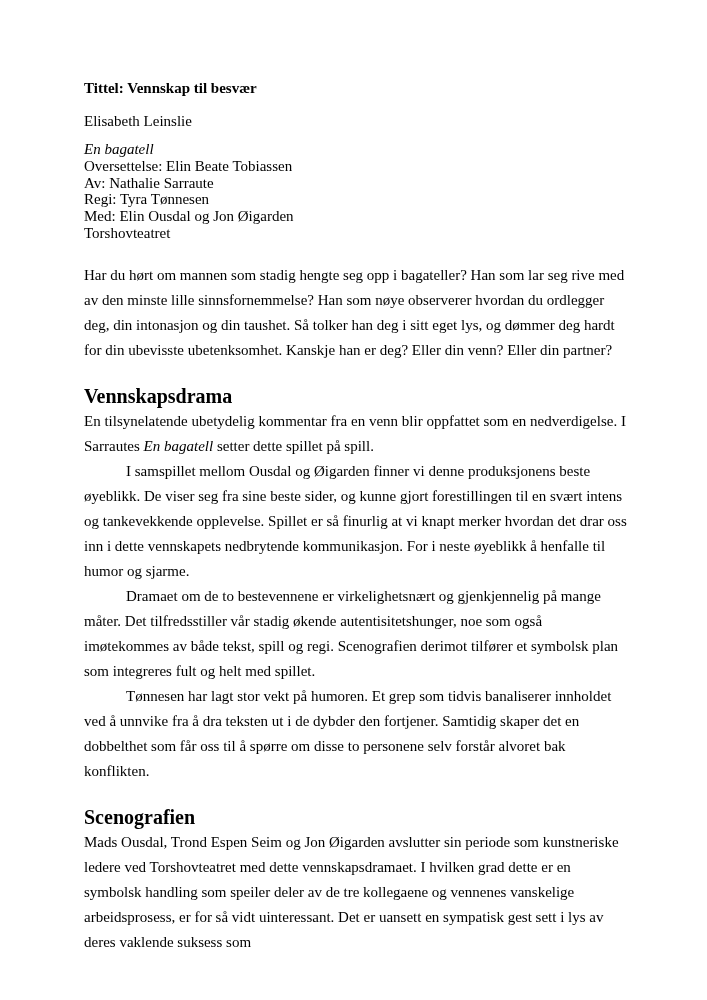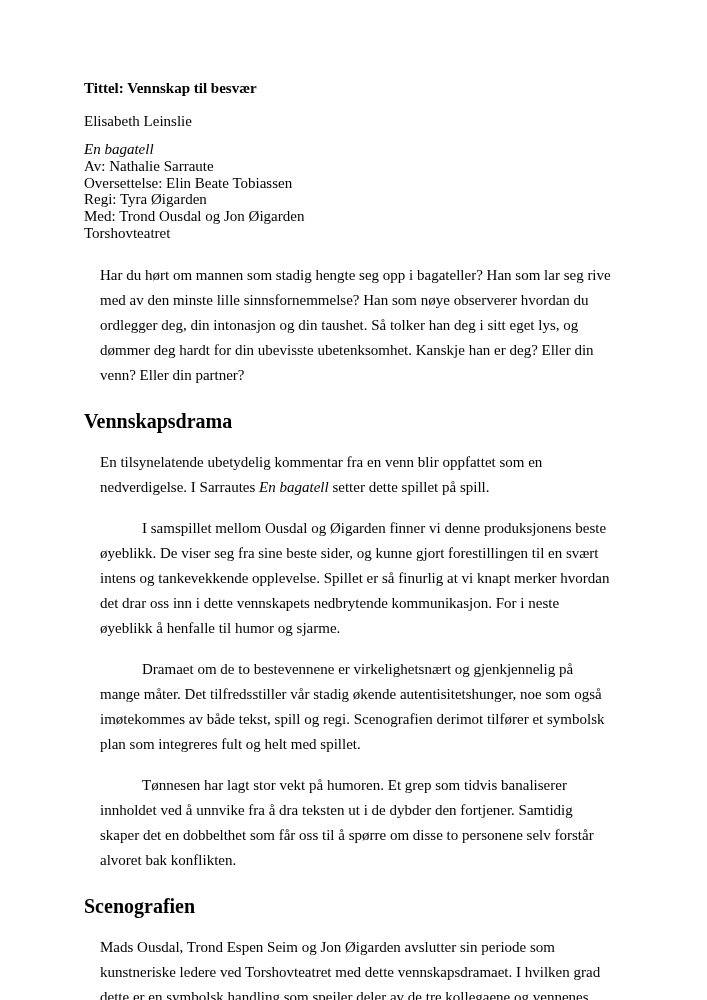--- a/index.html
+++ b/index.html
@@ -26,21 +26,21 @@
   }
   .credits {
     font-size: 15px;
     line-height: 16.8px;
     margin: 0 0 21px 0;
   }
   .credits .work-title { font-style: italic; }
   p.body {
     font-size: 15px;
     line-height: 25px;
-    margin: 16px;
+    margin: 0;
     text-align: left;
   }
   p.body.indent { text-indent: 42px; }
   .section-heading {
     font-size: 20px;
     font-weight: bold;
     line-height: 25px;
     margin: 21px 0 0 0;
   }
   em.work-title-inline { font-style: italic; }
@@ -49,24 +49,24 @@
 <body>
 
 <div class="page">
 
   <h1 class="doc-title">Tittel: Vennskap til besvær</h1>
 
   <p class="author">Elisabeth Leinslie</p>
 
   <div class="credits">
     <div class="work-title">En bagatell</div>
+    <div>Oversettelse: Elin Beate Tobiassen</div>
     <div>Av: Nathalie Sarraute</div>
-    <div>Oversettelse: Elin Beate Tobiassen</div>
-    <div>Regi: Tyra Øigarden</div>
-    <div>Med: Trond Ousdal og Jon Øigarden</div>
+    <div>Regi: Tyra Tønnesen</div>
+    <div>Med: Elin Ousdal og Jon Øigarden</div>
     <div>Torshovteatret</div>
   </div>
 
   <p class="body">Har du hørt om mannen som stadig hengte seg opp i bagateller? Han som lar seg rive med av den minste lille sinnsfornemmelse? Han som nøye observerer hvordan du ordlegger deg, din intonasjon og din taushet. Så tolker han deg i sitt eget lys, og dømmer deg hardt for din ubevisste ubetenksomhet. Kanskje han er deg? Eller din venn? Eller din partner?</p>
 
   <h2 class="section-heading">Vennskapsdrama</h2>
 
   <p class="body"><span>En tilsynelatende ubetydelig kommentar fra en venn blir oppfattet som en nedverdigelse. I Sarrautes </span><em class="work-title-inline">En bagatell</em><span> setter dette spillet på spill.</span></p>
 
   <p class="body indent">I samspillet mellom Ousdal og Øigarden finner vi denne produksjonens beste øyeblikk. De viser seg fra sine beste sider, og kunne gjort forestillingen til en svært intens og tankevekkende opplevelse. Spillet er så finurlig at vi knapt merker hvordan det drar oss inn i dette vennskapets nedbrytende kommunikasjon. For i neste øyeblikk å henfalle til humor og sjarme.</p>

